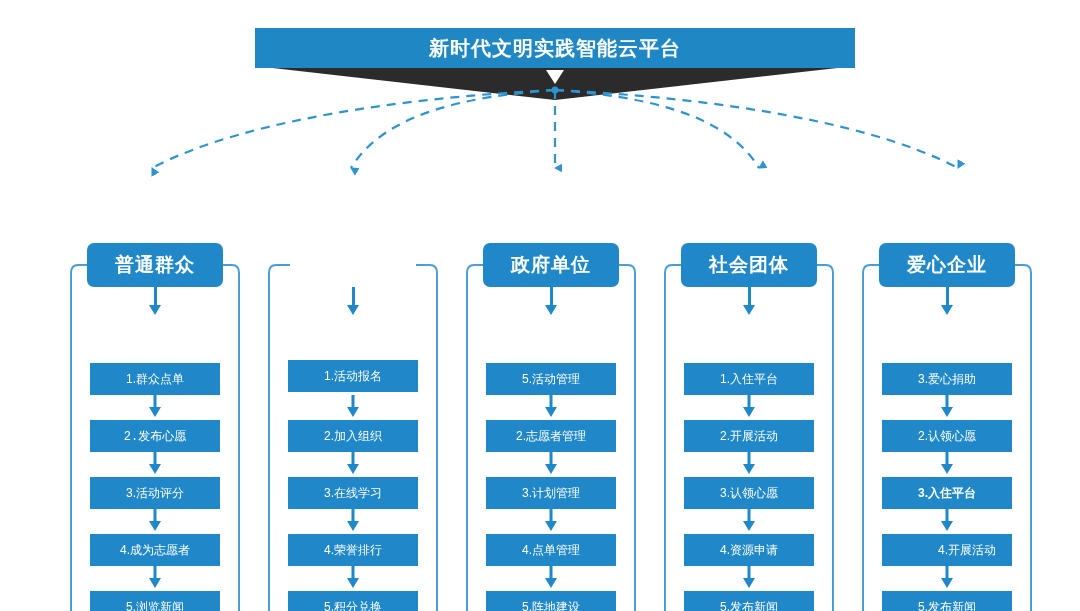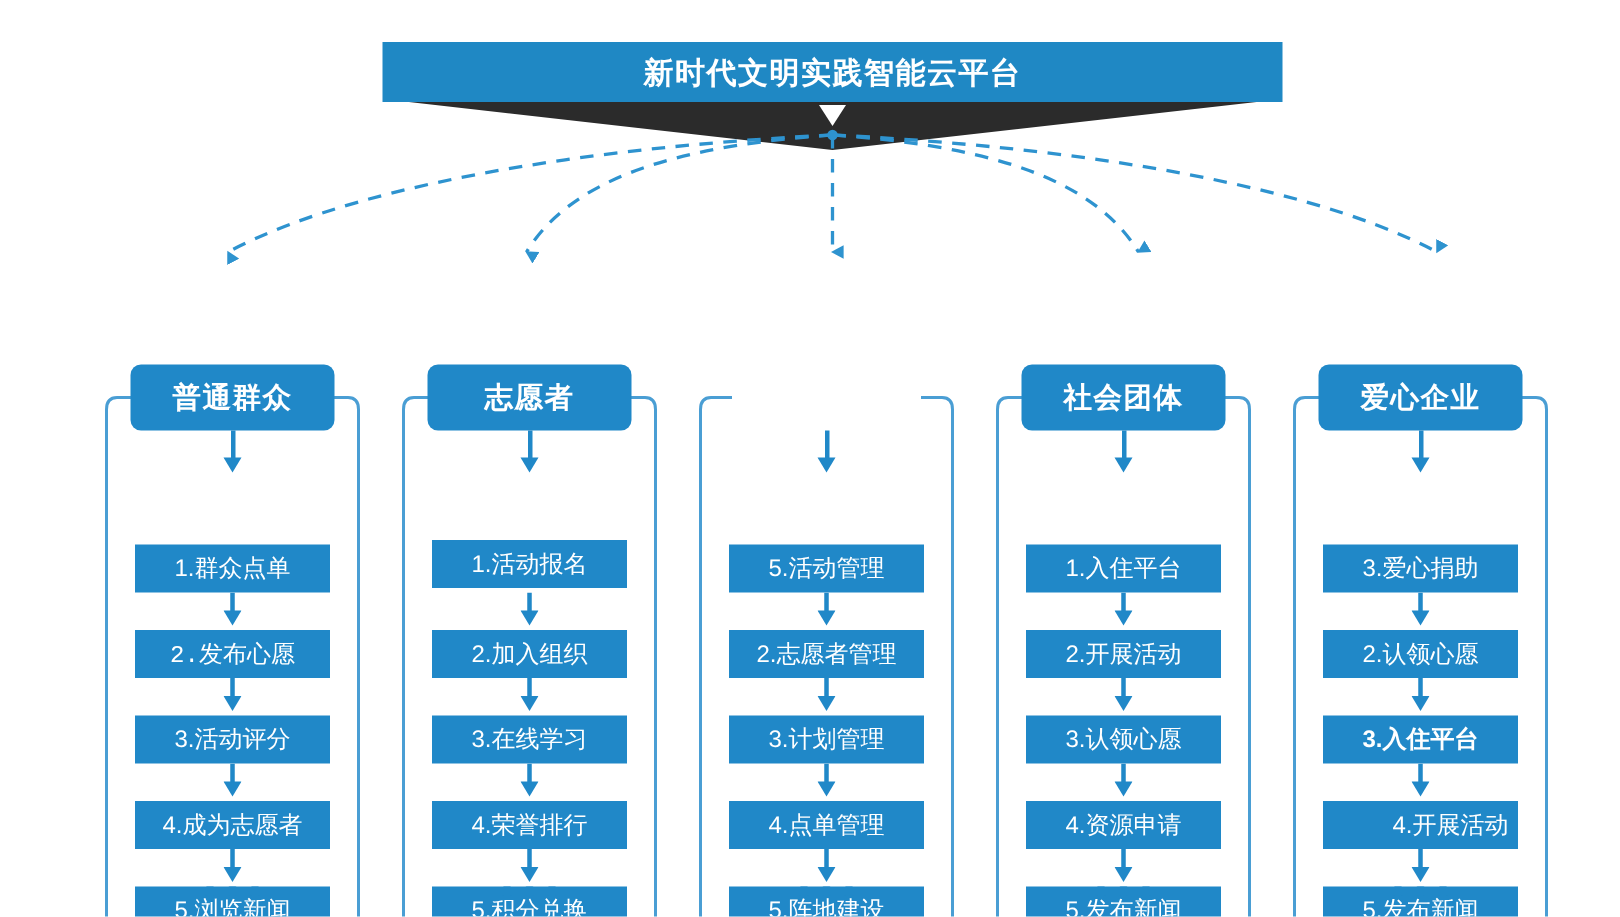--- a/index.html
+++ b/index.html
@@ -124,21 +124,21 @@
     border-top: 10px solid #2088c8;
   }
 
   .item {
     position: absolute;
     left: 20px;
     width: 130px;
     height: 32px;
     background: #2088c8;
     color: #ffffff;
-    font-size: 16px;
+    font-size: 12px;
     display: flex;
     align-items: center;
     justify-content: center;
     box-sizing: border-box;
   }
   .arrow {
     position: absolute;
     left: 50%;
     margin-left: -6px;
     width: 12px;
@@ -224,58 +224,58 @@
     <div class="dots">
       <span class="dot"></span>
       <span class="dot"></span>
       <span class="dot"></span>
     </div>
   </div>
     <div class="column" style="left: 268px;">
     <svg class="col-frame" viewBox="0 0 170 394" preserveAspectRatio="none">
       <path d="M22,22 L8,22 Q1,22 1,30 L1,386 Q1,393 8,393 L162,393 Q169,393 169,386 L169,30 Q169,22 162,22 L148,22" fill="none" stroke="#4a9ed4" stroke-width="2"></path>
     </svg>
+    <div class="head-stem"></div>
+    <div class="head-stem-head"></div>
+    <div class="col-body">
+        <div class="item" style="top: 73px;">1.活动报名</div>
+        <svg class="arrow" viewBox="0 0 12 23" style="top: 108px;">
+          <rect x="4.5" y="0" width="3" height="13" fill="#2088c8"></rect>
+          <polygon points="0,12 12,12 6,22" fill="#2088c8"></polygon>
+        </svg>
+        <div class="item" style="top: 133px;">2.加入组织</div>
+        <svg class="arrow" viewBox="0 0 12 23" style="top: 165px;">
+          <rect x="4.5" y="0" width="3" height="13" fill="#2088c8"></rect>
+          <polygon points="0,12 12,12 6,22" fill="#2088c8"></polygon>
+        </svg>
+        <div class="item" style="top: 190px;">3.在线学习</div>
+        <svg class="arrow" viewBox="0 0 12 23" style="top: 222px;">
+          <rect x="4.5" y="0" width="3" height="13" fill="#2088c8"></rect>
+          <polygon points="0,12 12,12 6,22" fill="#2088c8"></polygon>
+        </svg>
+        <div class="item" style="top: 247px;">4.荣誉排行</div>
+        <svg class="arrow" viewBox="0 0 12 23" style="top: 279px;">
+          <rect x="4.5" y="0" width="3" height="13" fill="#2088c8"></rect>
+          <polygon points="0,12 12,12 6,22" fill="#2088c8"></polygon>
+        </svg>
+        <div class="item" style="top: 304px;">5.积分兑换</div>
+      </div>
+    <div class="dots">
+      <span class="dot"></span>
+      <span class="dot"></span>
+      <span class="dot"></span>
+    </div>
+  </div>
+    <div class="column" style="left: 466px;">
+    <svg class="col-frame" viewBox="0 0 170 394" preserveAspectRatio="none">
+      <path d="M22,22 L8,22 Q1,22 1,30 L1,386 Q1,393 8,393 L162,393 Q169,393 169,386 L169,30 Q169,22 162,22 L148,22" fill="none" stroke="#4a9ed4" stroke-width="2"></path>
+    </svg>
     <div class="col-header">
-      <span>志愿者</span>
-    </div>
-    <div class="head-stem"></div>
-    <div class="head-stem-head"></div>
-    <div class="col-body">
-        <div class="item" style="top: 73px;">1.活动报名</div>
-        <svg class="arrow" viewBox="0 0 12 23" style="top: 108px;">
-          <rect x="4.5" y="0" width="3" height="13" fill="#2088c8"></rect>
-          <polygon points="0,12 12,12 6,22" fill="#2088c8"></polygon>
-        </svg>
-        <div class="item" style="top: 133px;">2.加入组织</div>
-        <svg class="arrow" viewBox="0 0 12 23" style="top: 165px;">
-          <rect x="4.5" y="0" width="3" height="13" fill="#2088c8"></rect>
-          <polygon points="0,12 12,12 6,22" fill="#2088c8"></polygon>
-        </svg>
-        <div class="item" style="top: 190px;">3.在线学习</div>
-        <svg class="arrow" viewBox="0 0 12 23" style="top: 222px;">
-          <rect x="4.5" y="0" width="3" height="13" fill="#2088c8"></rect>
-          <polygon points="0,12 12,12 6,22" fill="#2088c8"></polygon>
-        </svg>
-        <div class="item" style="top: 247px;">4.荣誉排行</div>
-        <svg class="arrow" viewBox="0 0 12 23" style="top: 279px;">
-          <rect x="4.5" y="0" width="3" height="13" fill="#2088c8"></rect>
-          <polygon points="0,12 12,12 6,22" fill="#2088c8"></polygon>
-        </svg>
-        <div class="item" style="top: 304px;">5.积分兑换</div>
-      </div>
-    <div class="dots">
-      <span class="dot"></span>
-      <span class="dot"></span>
-      <span class="dot"></span>
-    </div>
-  </div>
-    <div class="column" style="left: 466px;">
-    <svg class="col-frame" viewBox="0 0 170 394" preserveAspectRatio="none">
-      <path d="M22,22 L8,22 Q1,22 1,30 L1,386 Q1,393 8,393 L162,393 Q169,393 169,386 L169,30 Q169,22 162,22 L148,22" fill="none" stroke="#4a9ed4" stroke-width="2"></path>
-    </svg>
+      <span>政府单位</span>
+    </div>
     <div class="head-stem"></div>
     <div class="head-stem-head"></div>
     <div class="col-body">
         <div class="item" style="top: 76px;">5.活动管理</div>
         <svg class="arrow" viewBox="0 0 12 23" style="top: 108px;">
           <rect x="4.5" y="0" width="3" height="13" fill="#2088c8"></rect>
           <polygon points="0,12 12,12 6,22" fill="#2088c8"></polygon>
         </svg>
         <div class="item" style="top: 133px;">2.志愿者管理</div>
         <svg class="arrow" viewBox="0 0 12 23" style="top: 165px;">

